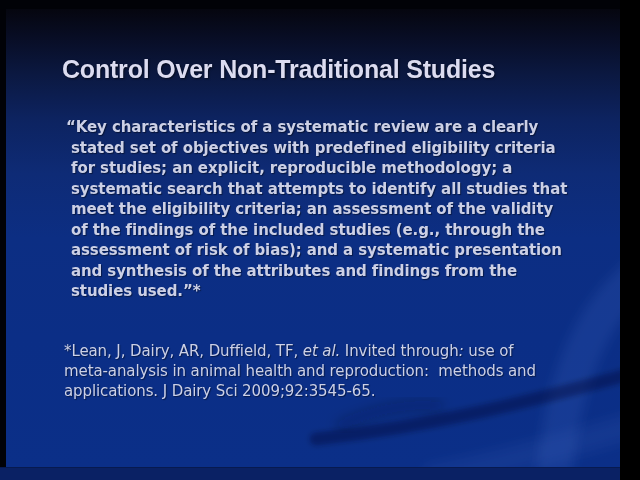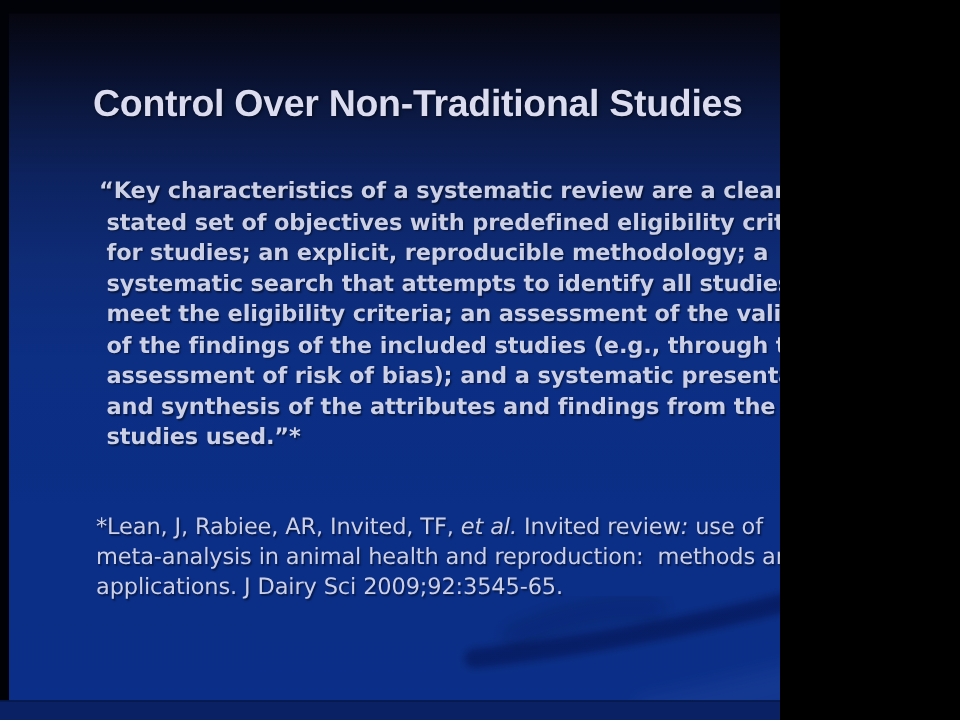--- a/index.html
+++ b/index.html
@@ -1,18 +1,18 @@
 <!DOCTYPE html>
 <html><head>
 <meta charset="utf-8">
 <style>
   html, body { margin: 0; padding: 0; background: #000; }
   .stage {
     position: relative;
-    width: 520px;
+    width: 620px;
     height: 480px;
     background: #010207;
     overflow: hidden;
     font-family: "DejaVu Sans", sans-serif;
   }
   .slide {
     position: absolute;
     left: 6px; top: 9px;
     width: 621px; height: 458px;
     background: linear-gradient(180deg,
@@ -102,21 +102,21 @@
     <div class="quote-text">“Key characteristics of a systematic review are a clearly
 stated set of objectives with predefined eligibility criteria
 for studies; an explicit, reproducible methodology; a
 systematic search that attempts to identify all studies that
 meet the eligibility criteria; an assessment of the validity
 of the findings of the included studies (e.g., through the
 assessment of risk of bias); and a systematic presentation
 and synthesis of the attributes and findings from the
 studies used.”*</div>
 
-    <div class="citation-text"><span>*Lean, J, Rabiee, AR, Invited, TF, </span><span class="italic">et al.</span><span> Invited review</span><span class="italic">:</span><span> use of
+    <div class="citation-text"><span>*Lean, J, Dairy, AR, Duffield, TF, </span><span class="italic">et al.</span><span> Invited through</span><span class="italic">:</span><span> use of
 meta-analysis in animal health and reproduction:  methods and
 applications. J Dairy Sci 2009;92:3545-65.</span></div>
 
   </div>
 
   <div class="right-bar"></div>
   <div class="bottom-bar"></div>
 </div>
 
 </body></html>

